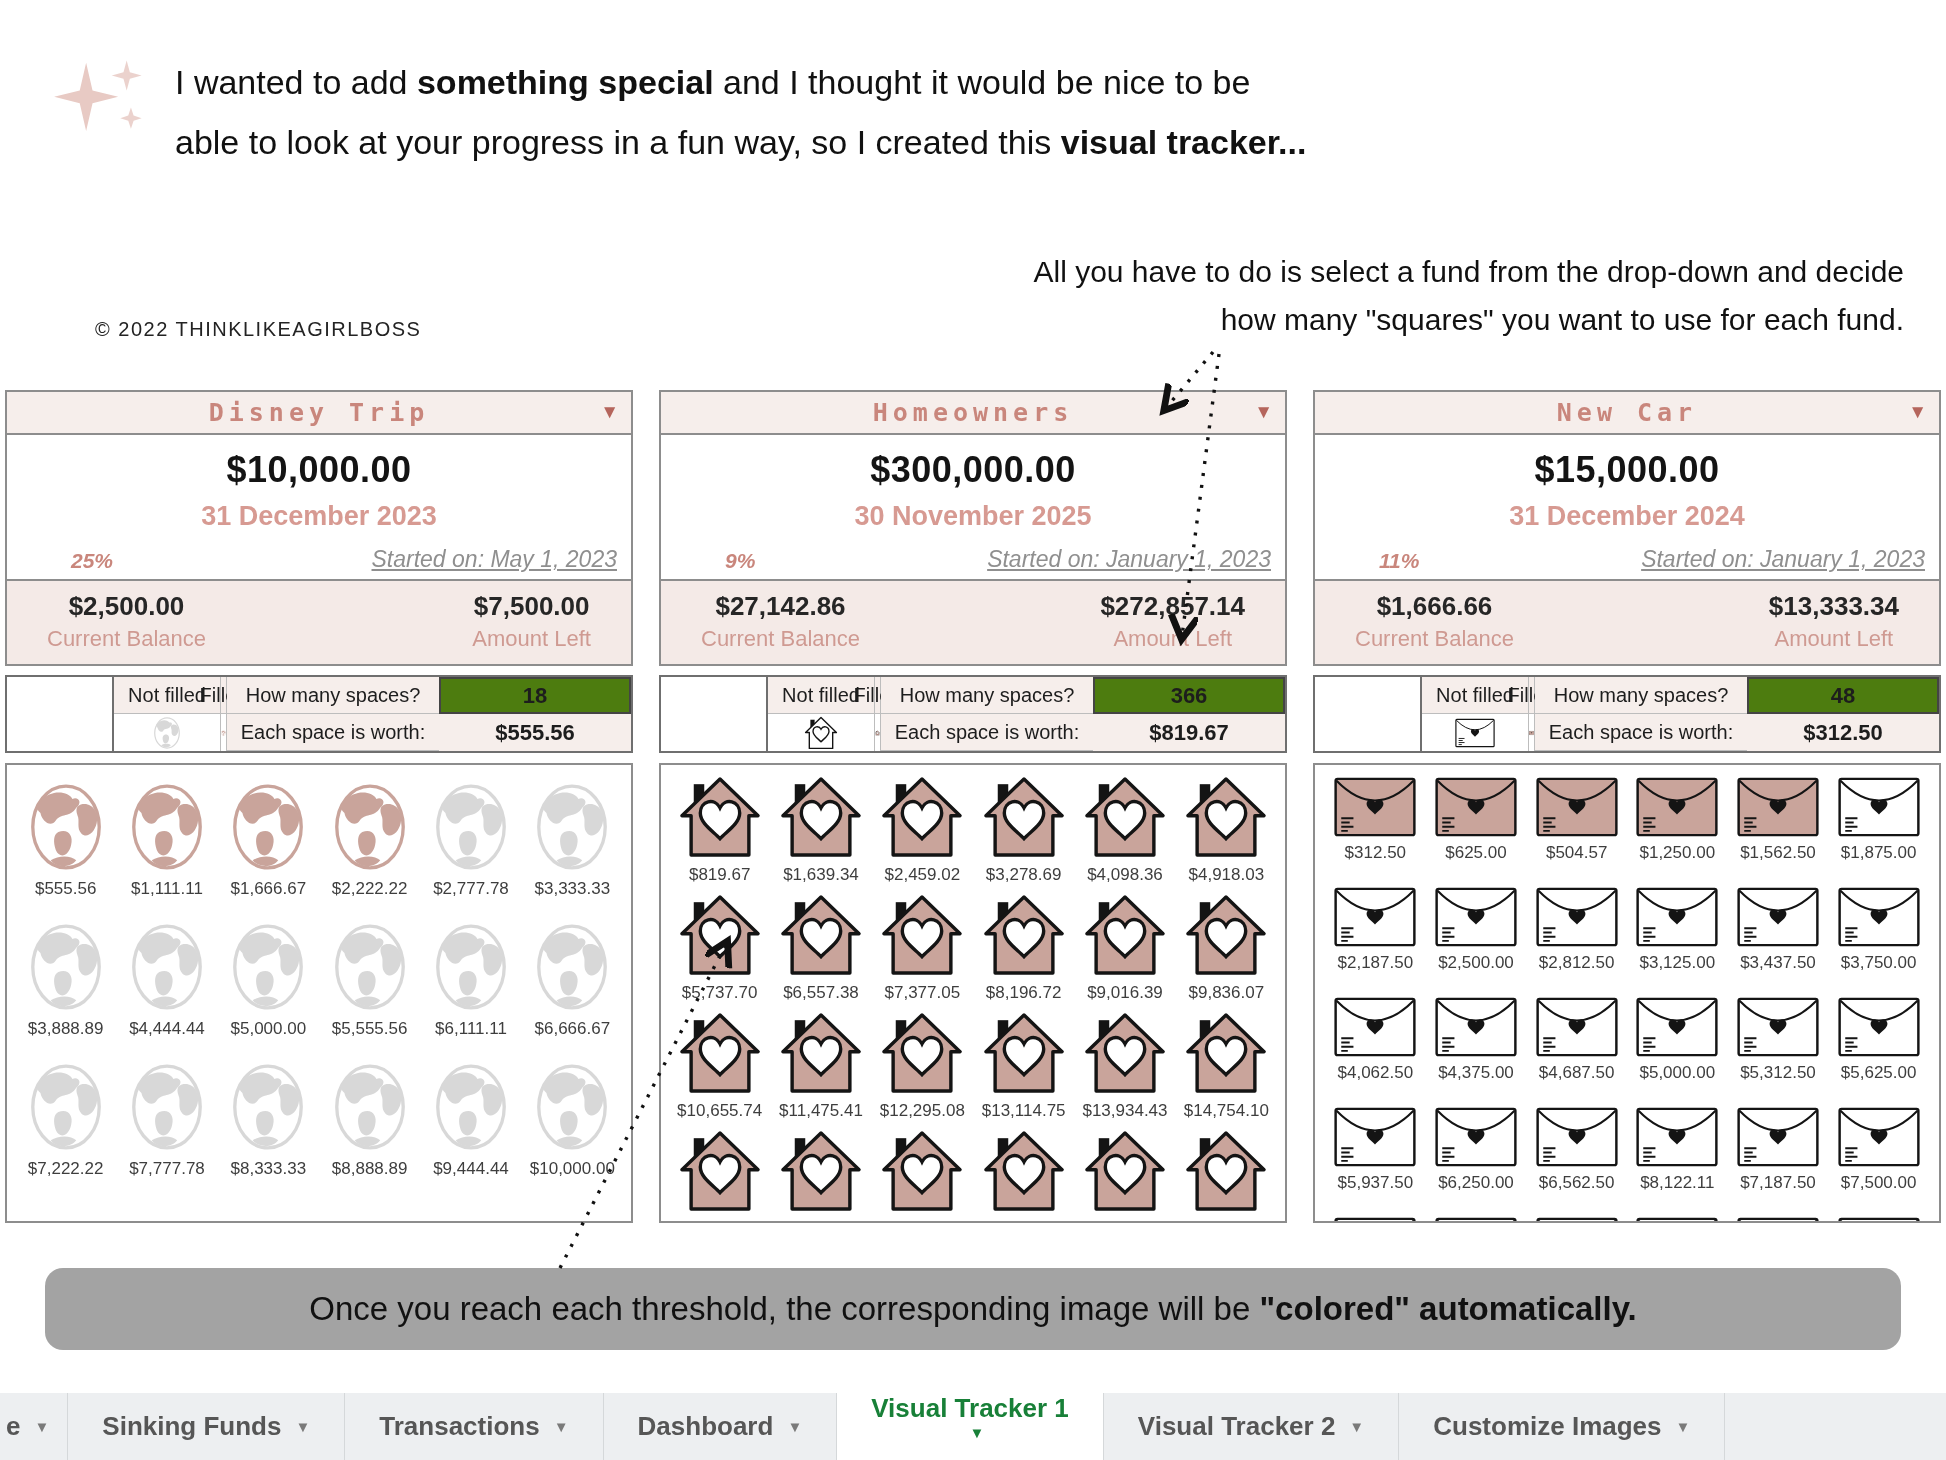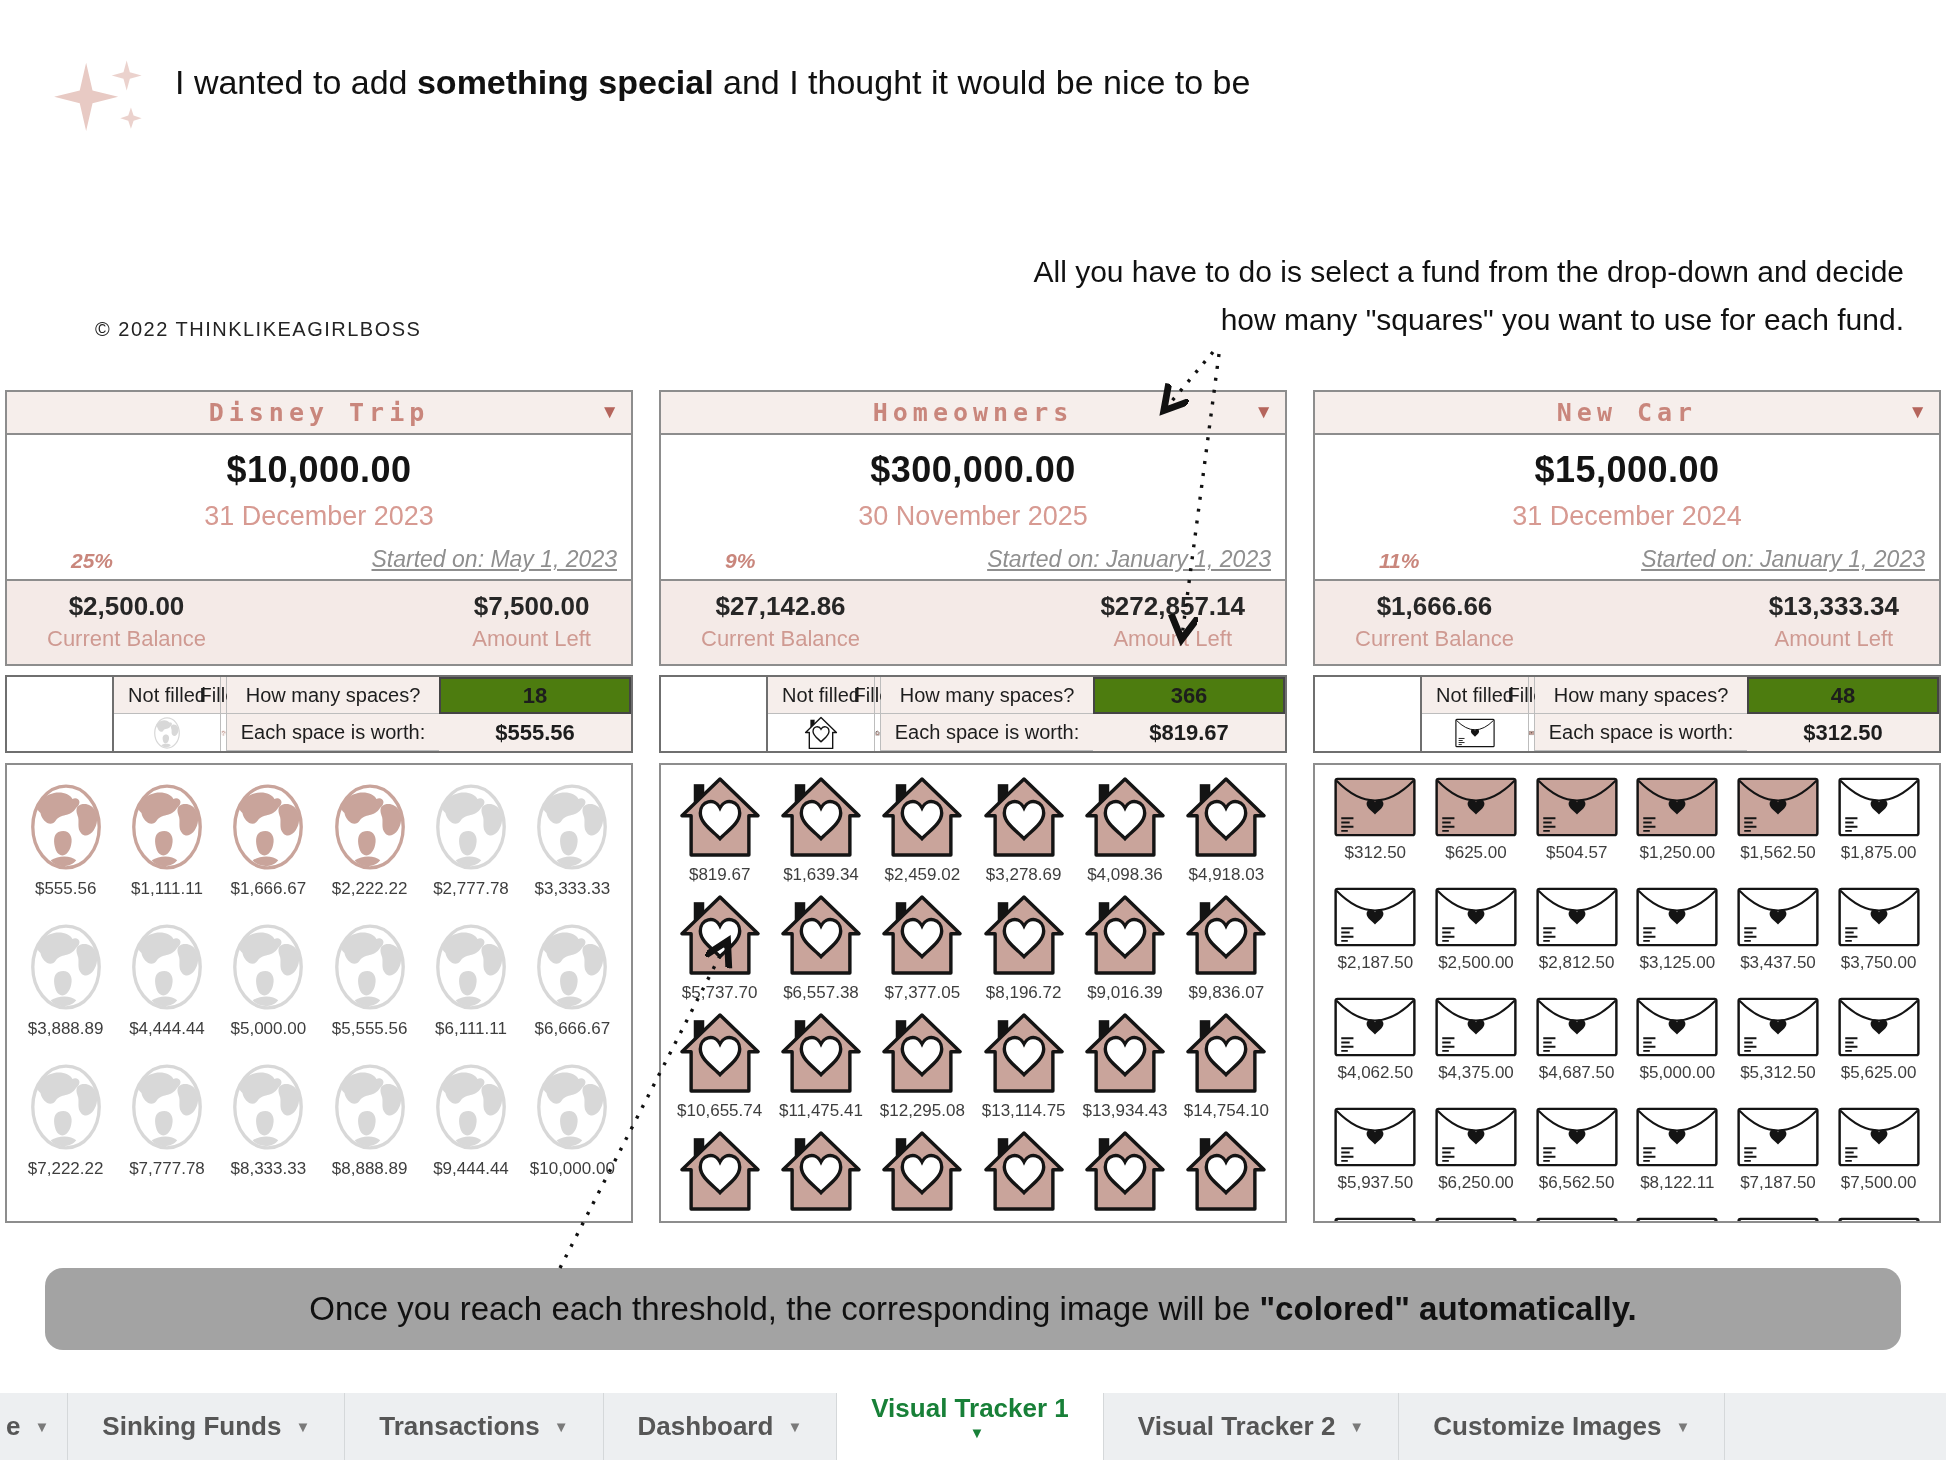--- a/index.html
+++ b/index.html
@@ -16,21 +16,21 @@
   
   .panels{position:absolute;left:5px;top:390px;display:flex;gap:26px;}
   .panel{width:628px;flex:0 0 628px;}
   .panel-box{border:2px solid #8d8d8d;background:#fff;}
   .panel-header{height:41px;background:#f6eeeb;border-bottom:2px solid #8d8d8d;
                 display:flex;align-items:center;justify-content:center;position:relative;cursor:pointer;}
   .panel-title{font-family:"DejaVu Sans Mono",monospace;font-weight:700;font-size:25px;
                letter-spacing:5px;color:#c9867c;}
   .panel-caret{position:absolute;right:12px;top:9px;color:#b5655c;font-size:19px;}
   .panel-goal{font-size:36px;font-weight:800;text-align:center;margin-top:14px;color:#141414;letter-spacing:.5px;}
-  .panel-date{font-size:27px;text-align:center;margin-top:10px;color:#d79a92;}
+  .panel-date{font-size:27px;text-align:center;margin-top:10px;color:#d79a92;font-weight:bold;}
   .panel-meta{display:flex;justify-content:space-between;align-items:flex-end;padding:0 14px 6px 16px;margin-top:14px;margin-left:48px;}
   .panel-pct{font-size:21px;font-weight:700;font-style:italic;color:#c9867c;}
   .panel-started{font-size:23px;font-style:italic;color:#8f8f8f;text-decoration:underline;}
   .panel-balance{background:#f4eae7;border-top:2px solid #8d8d8d;display:flex;justify-content:space-between;
                  padding:10px 40px 12px 40px;}
   .bal{text-align:center;}
   .bal-val{font-size:26px;font-weight:700;color:#262626;}
   .bal-lab{font-size:22px;color:#cf9a92;margin-top:4px;}
 
   
@@ -106,20 +106,21 @@
   </svg>
 
   <svg class="sparkles" viewBox="0 0 90 90">
     <path fill="#e8cac4" d="M32,10 L38,36 L62,42 L38,48 L32,74 L26,48 L2,42 L26,36 Z"></path>
     <path fill="#e8cac4" opacity=".85" d="M70,8 L73,19 L84,22 L73,25 L70,36 L67,25 L56,22 L67,19 Z"></path>
     <path fill="#e8cac4" opacity=".85" d="M74,52 L76.5,59.5 L84,62 L76.5,64.5 L74,72 L71.5,64.5 L64,62 L71.5,59.5 Z"></path>
   </svg>
 
   <div class="intro">
     <div><span>I wanted to add </span><b>something special</b><span> and I thought it would be nice to be</span></div>
+    <div><span>able to look at your progress in a fun way, so I created this </span><b>visual tracker...</b></div>
   </div>
 
   <div class="subtext">
     <div>All you have to do is select a fund from the drop-down and decide</div>
     <div>how many "squares" you want to use for each fund.</div>
   </div>
 
   <div class="copyright">©  2022 THINKLIKEAGIRLBOSS</div>
 
   <div class="panels" id="panels">

